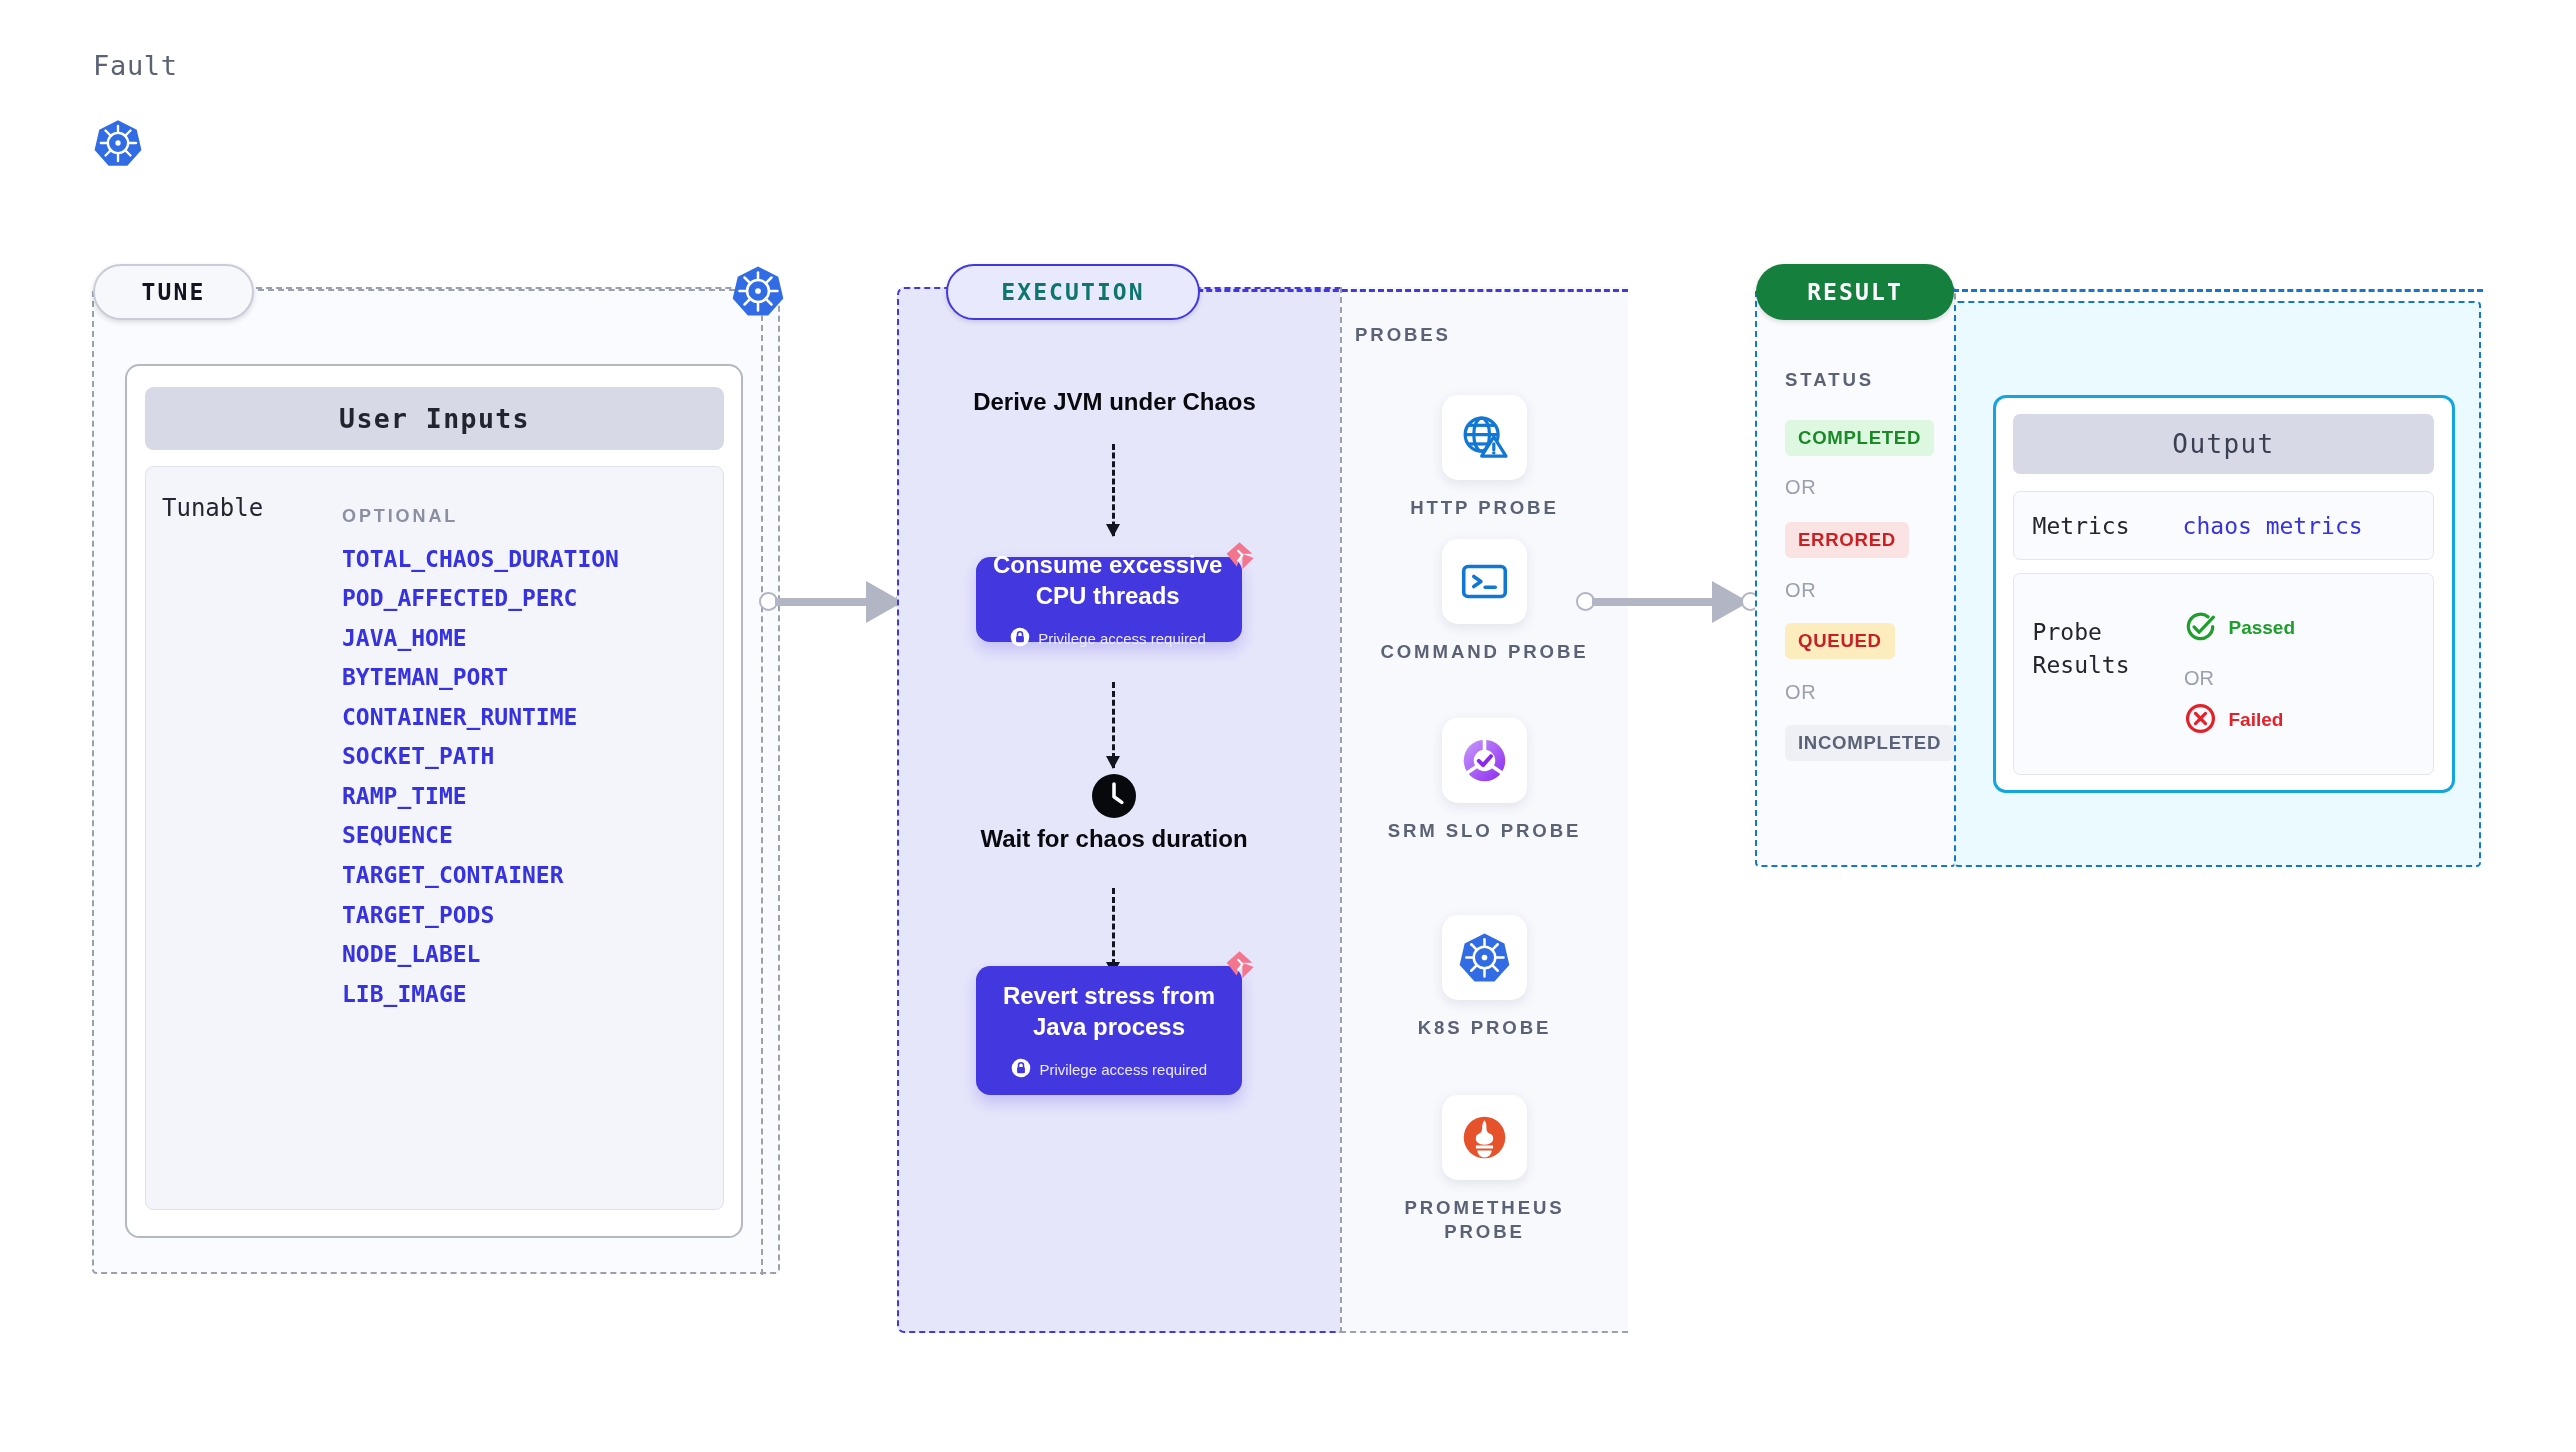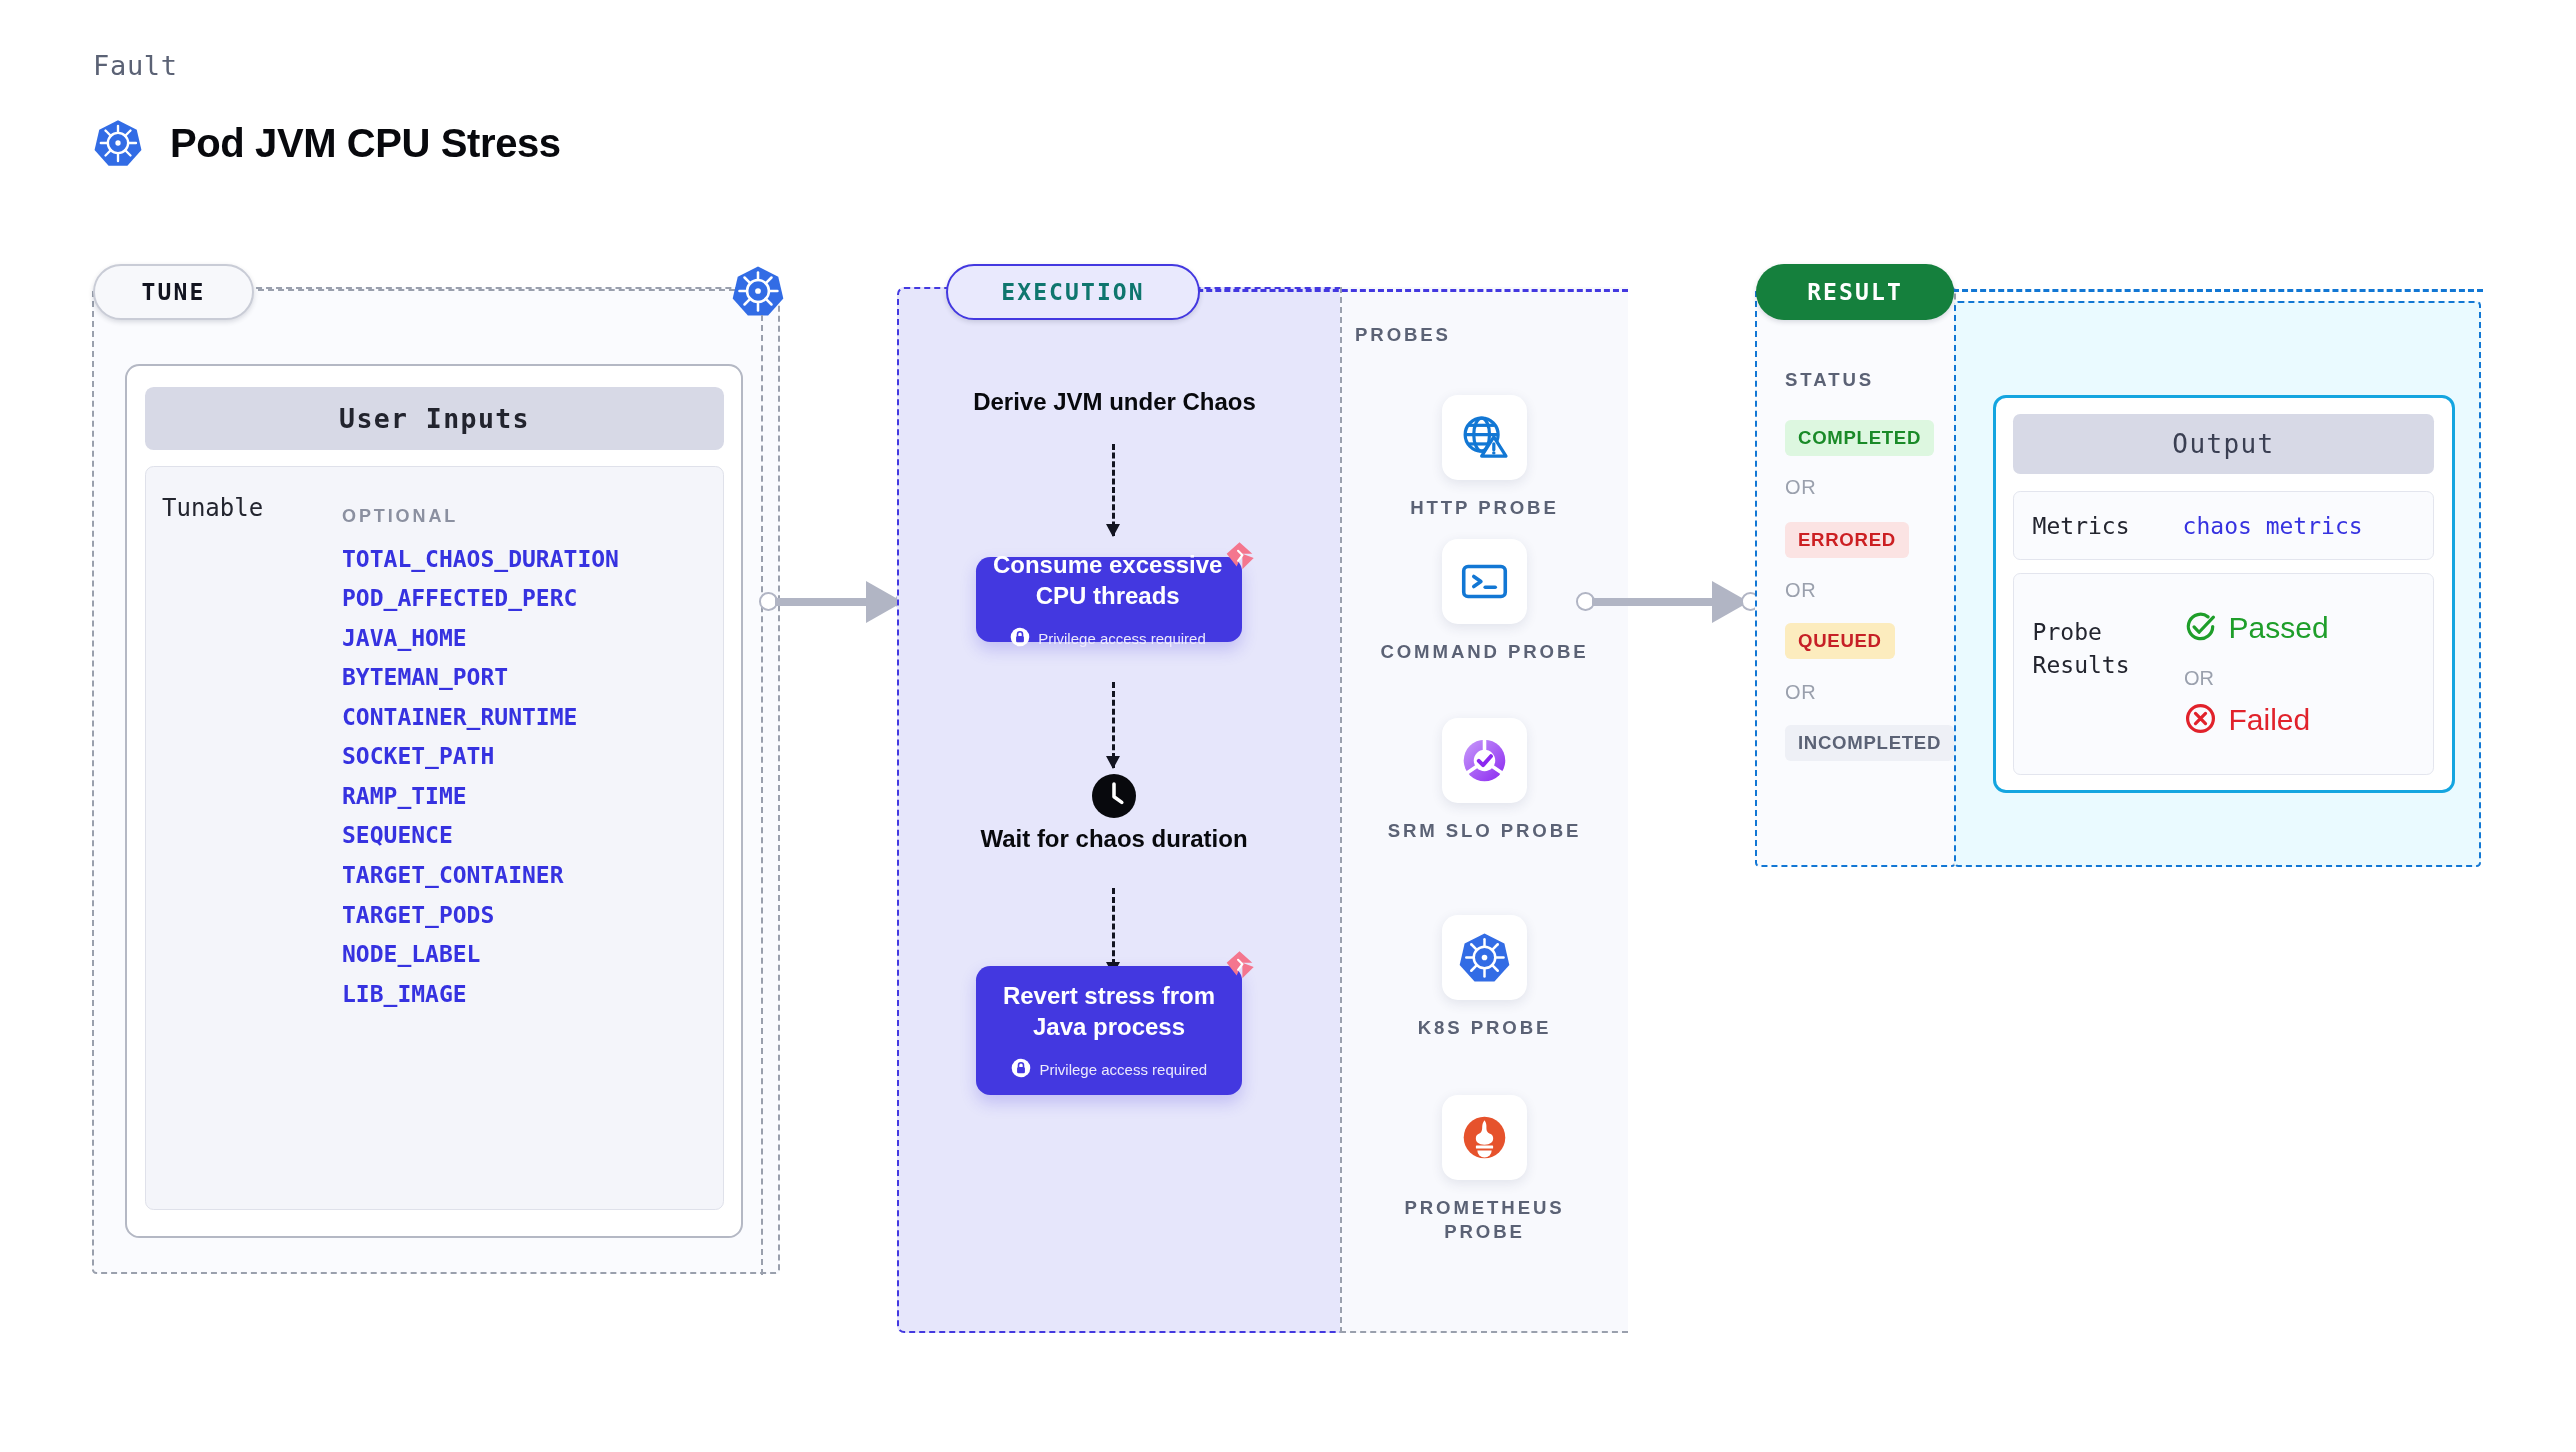--- a/index.html
+++ b/index.html
@@ -238,21 +238,21 @@
   }
   #probe-results-row{
     position:absolute;left:2013px;top:573px;width:421px;height:202px;
     background:#fafbfe;border:1.4px solid #e3e5ee;border-radius:7.2px;box-sizing:border-box;
   }
   #probe-results-label{
     position:absolute;left:18.6px;top:42px;width:150px;
     font-family:"DejaVu Sans Mono", monospace;font-size:23px;color:#23252f;line-height:1.45;
   }
   .result-line{position:absolute;left:170px;display:flex;align-items:center;gap:11.5px;}
-  .result-text{font-size:30px;font-weight:400;}
+  .result-text{font-size:19px;font-weight:700;}
   #res-passed{top:36px;}
   #res-passed .result-text{color:#1e9e2a;}
   #res-or{position:absolute;left:170px;top:93px;font-size:20px;color:#9aa0ad;}
   #res-failed{top:128px;}
   #res-failed .result-text{color:#e1222b;}
 </style>
 </head>
 <body>
 
 <div id="header-fault-label" class="mono">Fault</div>
@@ -268,21 +268,20 @@
         <line x1="32" y1="45" x2="32" y2="55"></line>
         <line x1="10" y1="32" x2="19" y2="32"></line>
         <line x1="45" y1="32" x2="55" y2="32"></line>
         <line x1="16" y1="16" x2="23" y2="23"></line>
         <line x1="41" y1="41" x2="48" y2="48"></line>
         <line x1="48" y1="16" x2="41" y2="23"></line>
         <line x1="23" y1="41" x2="16" y2="48"></line>
       </g>
     </svg>
   </span>
-  <span id="header-title">Pod JVM CPU Stress</span>
 </div>
 
 <div class="panel panel-tune"></div>
 <div id="tune-header-line"></div>
 <div class="pill" id="pill-tune">TUNE</div>
 
 <div id="k8s-badge-tune">
   <svg class="k8s-svg" width="54" height="54" viewBox="0 0 64 64">
     <path d="M32 3 L56 15 L62 41 L44 61 L20 61 L2 41 L8 15 Z" fill="#326ce5"></path>
     <g fill="none" stroke="#ffffff" stroke-width="3" stroke-linecap="round">

